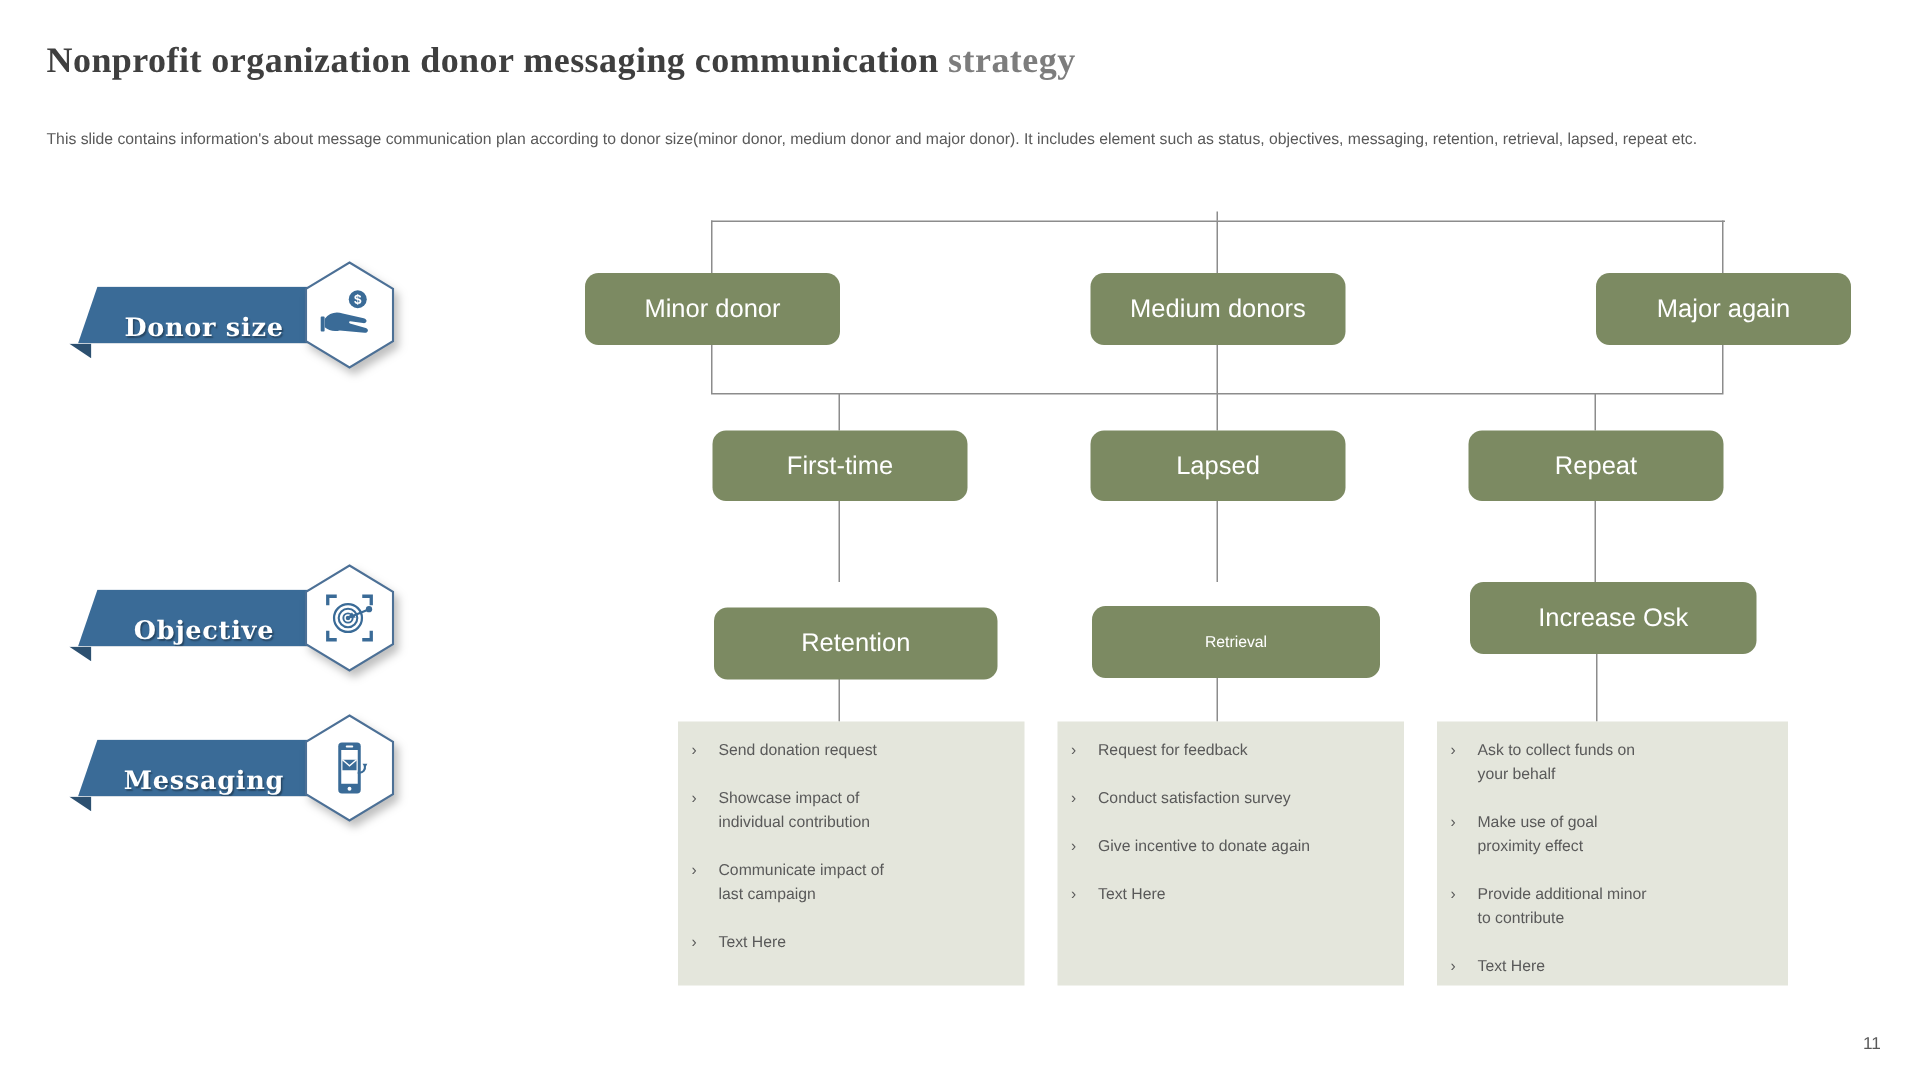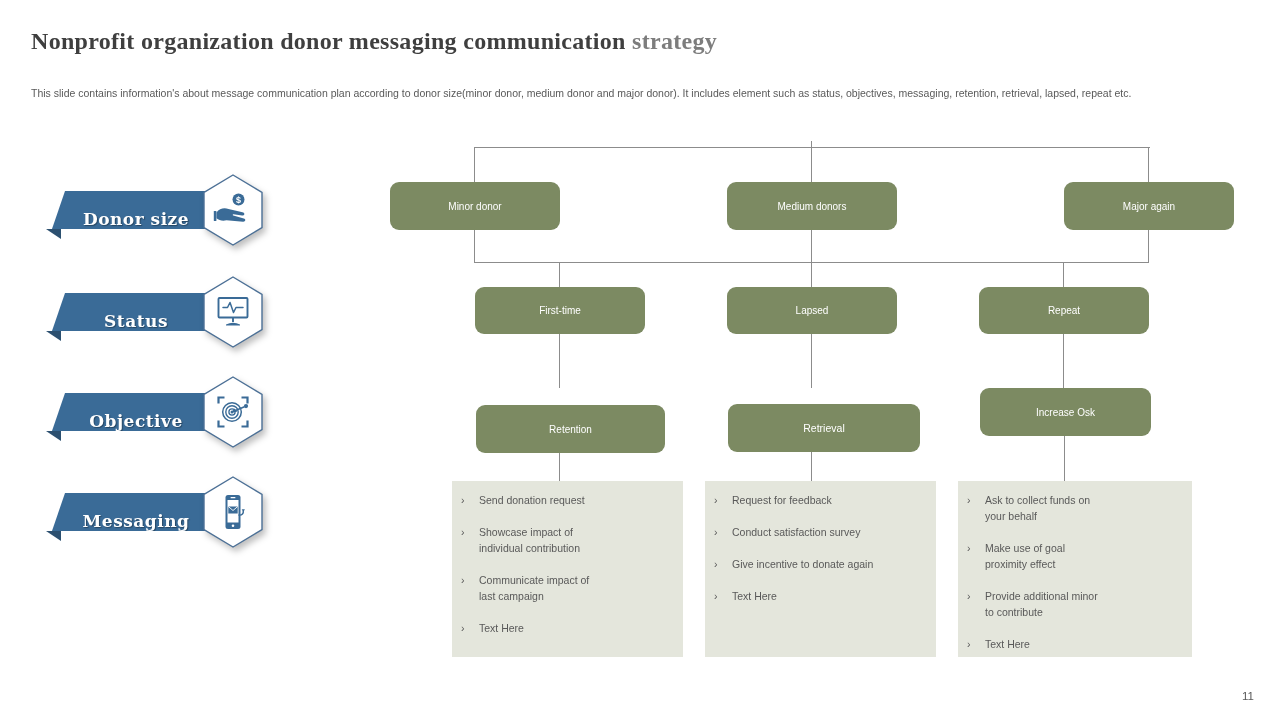--- a/index.html
+++ b/index.html
@@ -27,21 +27,21 @@
   .ribbon-label{font-family:"DejaVu Serif","Liberation Serif",serif;font-weight:bold;
                 font-size:17px;color:#fff;letter-spacing:.5px;padding-left:10px;
                 text-shadow:1px 1px 1px rgba(0,0,0,.35)}
   .fold{position:absolute;left:-6px;top:55px;width:15px;height:10px;background:var(--accent-blue-dark);
         clip-path:polygon(0 0,100% 0,100% 100%)}
   .hex{position:absolute;left:148px;top:0;width:66px;height:72px;
        filter:drop-shadow(3px 4px 3px rgba(0,0,0,.25))}
   
   .gbox{position:absolute;height:48px;width:170px;background:var(--box-green);color:#fff;
         border-radius:9px;display:flex;align-items:center;justify-content:center;
-        font-size:10px;text-align:center}
+        font-size:17px;text-align:center}
   .gbox.small-label{font-size:10.5px}
   .hl,.vl{position:absolute;background:var(--connector-gray)}
   .hl{height:1px}
   .vl{width:1px}
   .msg-list{position:absolute;top:481px;height:176px;background:var(--list-bg)}
   .msg-list ul{list-style:none;padding:11px 6px 0 9px}
   .msg-list li{display:flex;margin-bottom:16px;font-size:10.5px;line-height:16px;color:var(--body-text)}
   .blt{flex:none;width:18px;color:var(--body-text)}
   .mtext{flex:1;white-space:pre-line;padding-right:6px}
   
@@ -68,37 +68,20 @@
         <g transform="translate(13,16)" fill="#3a6b97">
           <circle cx="25.5" cy="9.5" r="6"></circle>
           <text x="25.5" y="12.7" text-anchor="middle" font-size="9" font-weight="bold" fill="#fff" font-family="'Liberation Sans',sans-serif">$</text>
           <path d="M3.5 22.5 C6.5 18.5 11 17.5 15.5 19 L29.5 22.2 C32.3 22.9 31.8 25.8 29 25.4 L20.5 24.2 C19.6 24.1 19.4 25.3 20.3 25.6 L30.8 28.6 C33.2 29.3 32.6 32 30 31.8 L13.5 30.3 C9.5 31.3 6 30.3 3.5 28.2 Z"></path>
           <rect x="0.8" y="21" width="2.6" height="10" rx="0.6"></rect>
         </g>
       </svg>
     </div>
   </div>
 
-  <div class="legend" style="top:276px">
-    <div class="ribbon">
-      <span class="ribbon-label">Status</span>
-    </div>
-    <div class="fold"></div>
-    <div class="hex">
-      <svg width="66" height="72" viewBox="0 0 66 72">
-        <polygon points="33,1 62,18.5 62,53.5 33,71 4,53.5 4,18.5" fill="#fff" stroke="#4c7096" stroke-width="1.4"></polygon>
-        <g transform="translate(13,16)" stroke="#3a6b97" fill="none">
-          <rect x="5.5" y="6" width="29" height="19.5" rx="1" stroke-width="1.9"></rect>
-          <polyline points="10,15.5 14.5,15.5 17,10.5 20.5,20.5 23,15.5 30,15.5" stroke-width="1.5" stroke-linejoin="round" stroke-linecap="round"></polyline>
-          <line x1="20" y1="25.5" x2="20" y2="30" stroke-width="1.9"></line>
-          <path d="M13 32.5 Q20 28.8 27 32.5 L27 33.5 L13 33.5 Z" fill="#3a6b97" stroke="none"></path>
-        </g>
-      </svg>
-    </div>
-  </div>
 
   <div class="legend" style="top:376px">
     <div class="ribbon">
       <span class="ribbon-label">Objective</span>
     </div>
     <div class="fold"></div>
     <div class="hex">
       <svg width="66" height="72" viewBox="0 0 66 72">
         <polygon points="33,1 62,18.5 62,53.5 33,71 4,53.5 4,18.5" fill="#fff" stroke="#4c7096" stroke-width="1.4"></polygon>
         <g transform="translate(13,16)" stroke="#3a6b97" fill="none">
@@ -162,21 +145,21 @@
   <div class="gbox" style="left:390px;top:182px">Minor donor</div>
   <div class="gbox" style="left:727px;top:182px">Medium donors</div>
   <div class="gbox" style="left:1064px;top:182px">Major again</div>
 
   <div class="gbox" style="left:475px;top:287px;height:47px">First-time</div>
   <div class="gbox" style="left:727px;top:287px;height:47px">Lapsed</div>
   <div class="gbox" style="left:979px;top:287px;height:47px">Repeat</div>
 
   <div class="gbox" style="left:476px;top:405px;width:189px">Retention</div>
   <div class="gbox small-label" style="left:728px;top:404px;width:192px">Retrieval</div>
-  <div class="gbox" style="left:980px;top:388px;width:171px">Increase Osk</div>
+  <div class="gbox" style="left:980px;top:388px;width:191px">Increase Osk</div>
 
   <div class="msg-list" style="left:452px;width:231px">
     <ul>
       <li>
           <span class="blt">›</span>
           <span class="mtext">Send donation request</span>
         </li>
       <li>
           <span class="blt">›</span>
           <span class="mtext">Showcase impact of

